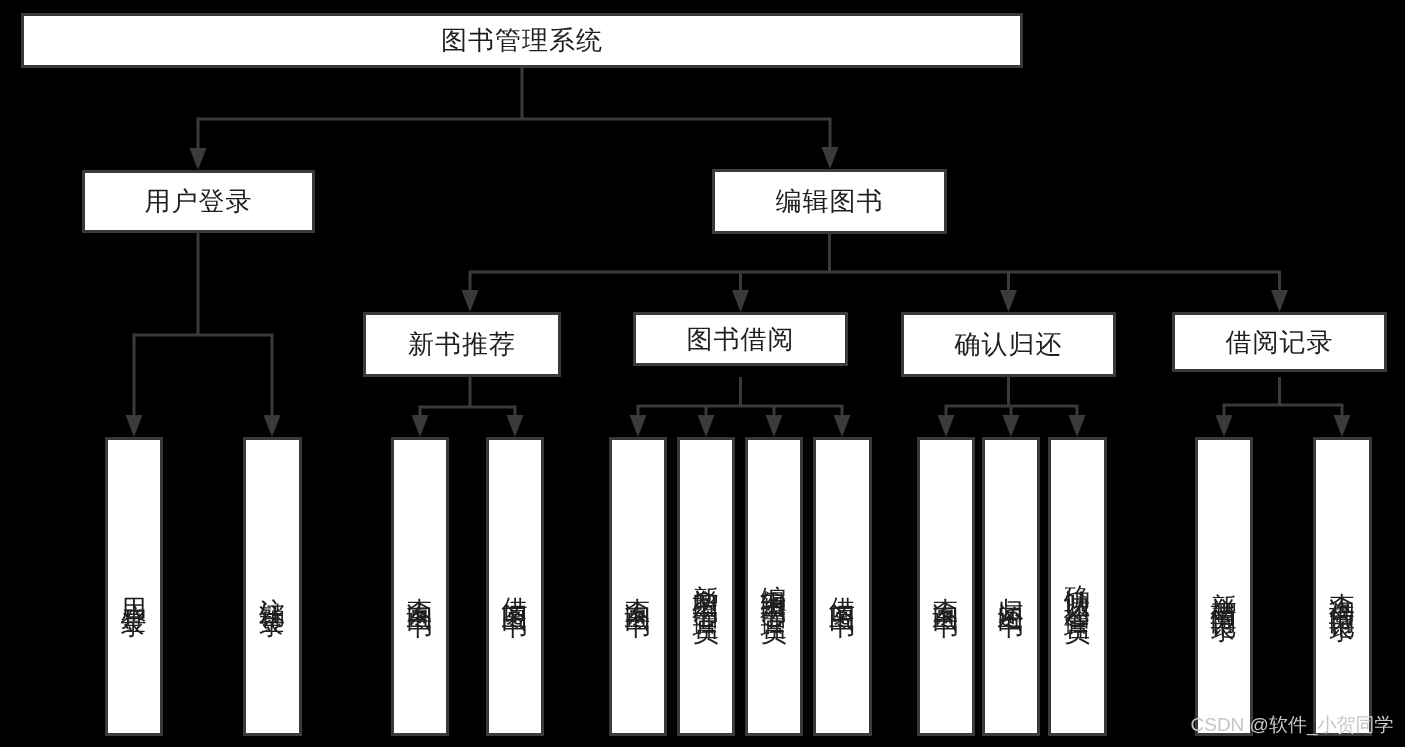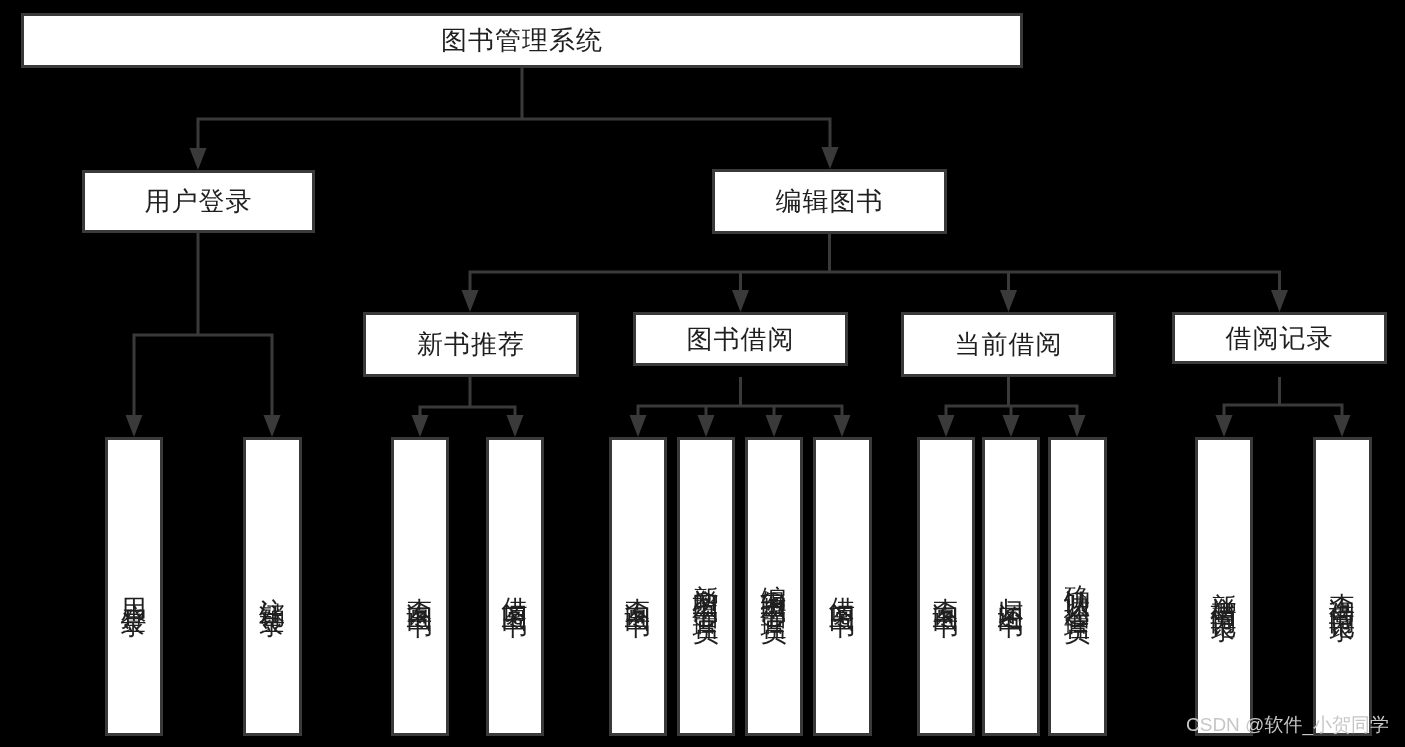--- a/index.html
+++ b/index.html
@@ -14,21 +14,21 @@
     position:absolute;box-sizing:border-box;border:3px solid #3a3a3a;background:#ffffff;
     display:flex;align-items:center;justify-content:center;color:#1f1f1f;
   }
   .hbox{font-size:26px;letter-spacing:1px;}
   .vbox span{
     writing-mode:vertical-rl;text-orientation:mixed;
     font-size:26px;letter-spacing:5px;line-height:1;white-space:nowrap;
   }
   .watermark{
     position:absolute;left:1186px;top:712px;width:212px;height:26px;
-    font-size:19px;line-height:26px;color:#c6c6c6;text-align:left;
+    font-size:19px;line-height:26px;color:#c6c6c6;text-align:center;
     z-index:5;white-space:nowrap;
   }
 </style>
 </head>
 <body>
 
 <div class="canvas">
 
   <svg class="wires" width="1405" height="747" viewBox="0 0 1405 747" aria-hidden="true">
 
@@ -70,30 +70,30 @@
     <span>图书管理系统</span>
   </div>
 
   <div class="hbox" style="left:82px;top:170px;width:233px;height:63px">
     <span>用户登录</span>
   </div>
   <div class="hbox" style="left:712px;top:169px;width:235px;height:65px">
     <span>编辑图书</span>
   </div>
 
-  <div class="hbox" style="left:363px;top:312px;width:216px;height:65px">
+  <div class="hbox" style="left:363px;top:312px;width:198px;height:65px">
     <span>新书推荐</span>
   </div>
   <div class="hbox" style="left:633px;top:312px;width:215px;height:54px">
     <span>图书借阅</span>
   </div>
   <div class="hbox" style="left:901px;top:312px;width:215px;height:65px">
-    <span>当前借阅</span>
+    <span>确认归还</span>
   </div>
-  <div class="hbox" style="left:1172px;top:312px;width:215px;height:52px">
+  <div class="hbox" style="left:1172px;top:312px;width:215px;height:60px">
     <span>借阅记录</span>
   </div>
 
   <div class="vbox" style="left:105px;top:437px;width:58px;height:299px">
     <span>用户登录</span>
   </div>
   <div class="vbox" style="left:243px;top:437px;width:59px;height:299px">
     <span>注销登录</span>
   </div>
 

